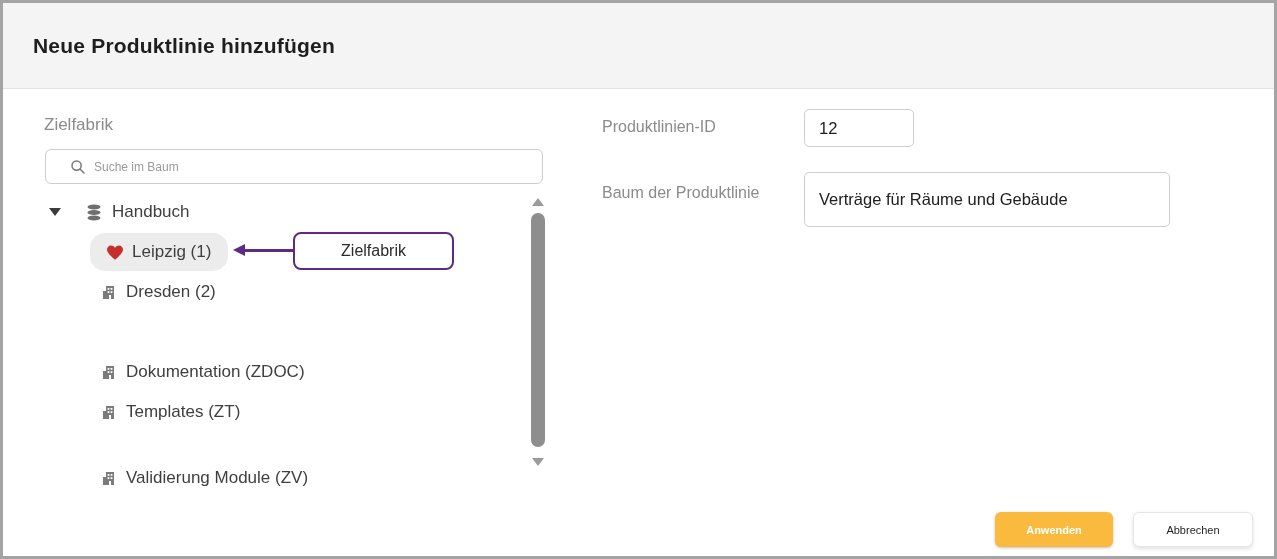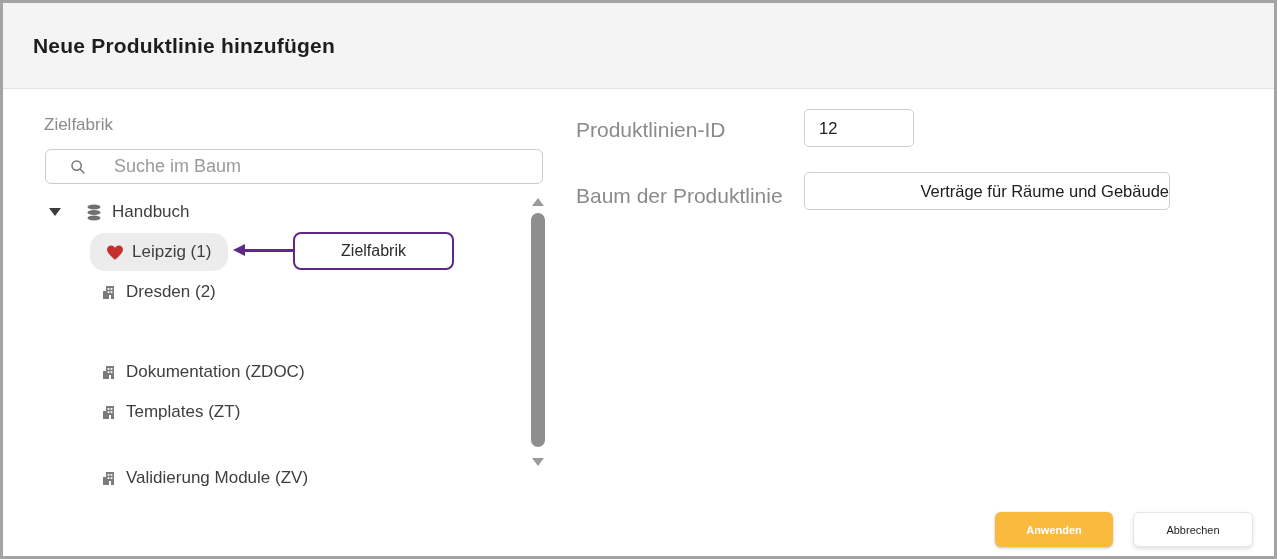--- a/index.html
+++ b/index.html
@@ -50,23 +50,23 @@
     display: flex;
     align-items: center;
     padding-left: 24px;
   }
   .search-box svg { flex: 0 0 auto; }
   .search-input {
     border: none;
     outline: none;
     background: transparent;
     font-family: "Liberation Sans", sans-serif;
-    font-size: 18px;
+    font-size: 12px;
     color: #3c3c3c;
-    margin-left: 28px;
+    margin-left: 8px;
     width: 420px;
   }
   .search-input::placeholder { color: #9a9a9a; opacity: 1; }
 
   
   .tree-row {
     position: absolute;
     display: flex;
     align-items: center;
     height: 26px;
@@ -160,39 +160,40 @@
     width: 0; height: 0;
     border-top: 6.5px solid transparent;
     border-bottom: 6.5px solid transparent;
     border-right: 12px solid #5f2a86;
     z-index: 2;
   }
 
   
   .field-label {
     position: absolute;
-    font-size: 21px;
+    font-size: 16px;
     color: #8b8b8b;
+    margin-left: 26px;
   }
   .label-id   { left: 573px; top: 115px; }
   .label-name { left: 573px; top: 181px; }
 
   .text-input {
     position: absolute;
     border: 1px solid #cfcfcf;
     border-radius: 5px;
     background: #ffffff;
     font-family: "Liberation Sans", sans-serif;
     font-size: 16.5px;
     color: #202020;
     padding-left: 14px;
     outline: none;
   }
   .input-id   { left: 801px; top: 106px; width: 110px; height: 38px; }
-  .input-name { left: 801px; top: 169px; width: 366px; height: 38px; text-align: right; }
+  .input-name { left: 801px; top: 169px; width: 366px; height: 55px; }
 
   
   .btn {
     position: absolute;
     top: 509px;
     height: 35px;
     border-radius: 6px;
     font-family: "Liberation Sans", sans-serif;
     font-size: 11px;
     display: flex;

